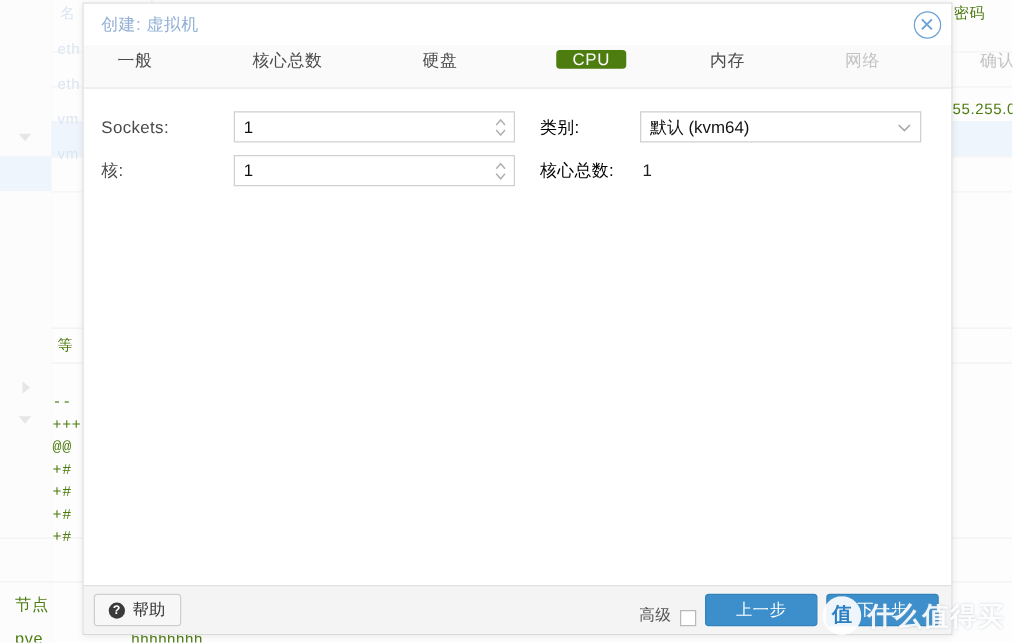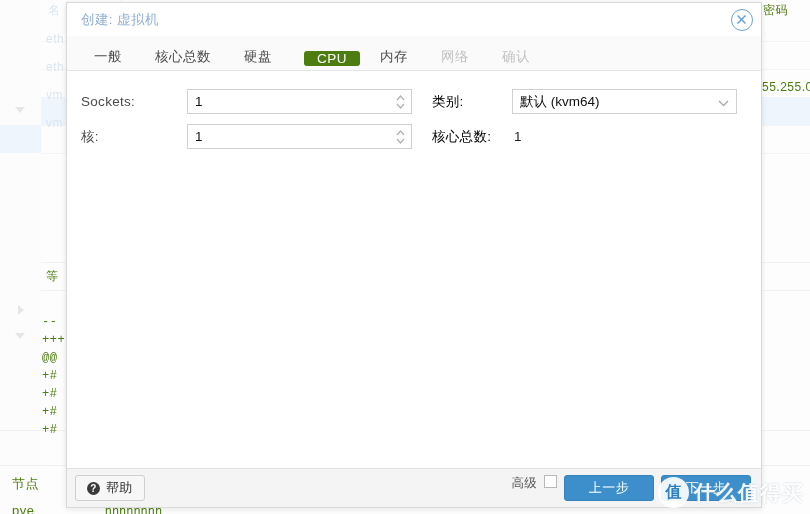--- a/index.html
+++ b/index.html
@@ -117,23 +117,24 @@
     box-sizing: border-box;
     cursor: pointer;
     background: transparent;
   }
   .close-btn svg { display:block; }
 
   .tabbar {
     height: 34px;
     background: #fafafa;
     display: flex;
-    align-items: flex-end;
+    align-items: flex-start;
     padding-left: 14px;
     border-bottom: 1px solid #e4e4e4;
+    gap: 47px;
   }
   .tab {
     display: flex;
     align-items: center;
     padding: 0 13px;
     margin: 4px 7px 4px 0;
     font-size: 13.5px;
     color: #4c4c4c;
     border-radius: 3px;
     cursor: pointer;
@@ -259,21 +260,21 @@
     color: #fff;
     font-size: 10px;
     line-height: 13px;
     text-align: center;
     font-weight: bold;
     display: inline-block;
   }
   .footer-right {
     margin-left: auto;
     display: flex;
-    align-items: flex-start;
+    align-items: flex-end;
     gap: 7px;
   }
   .adv-label {
     font-size: 12.5px;
     color: #555;
     letter-spacing: .3px;
   }
   .checkbox {
     width: 13px; height: 13px;
     border: 1px solid #b9b9b9;

